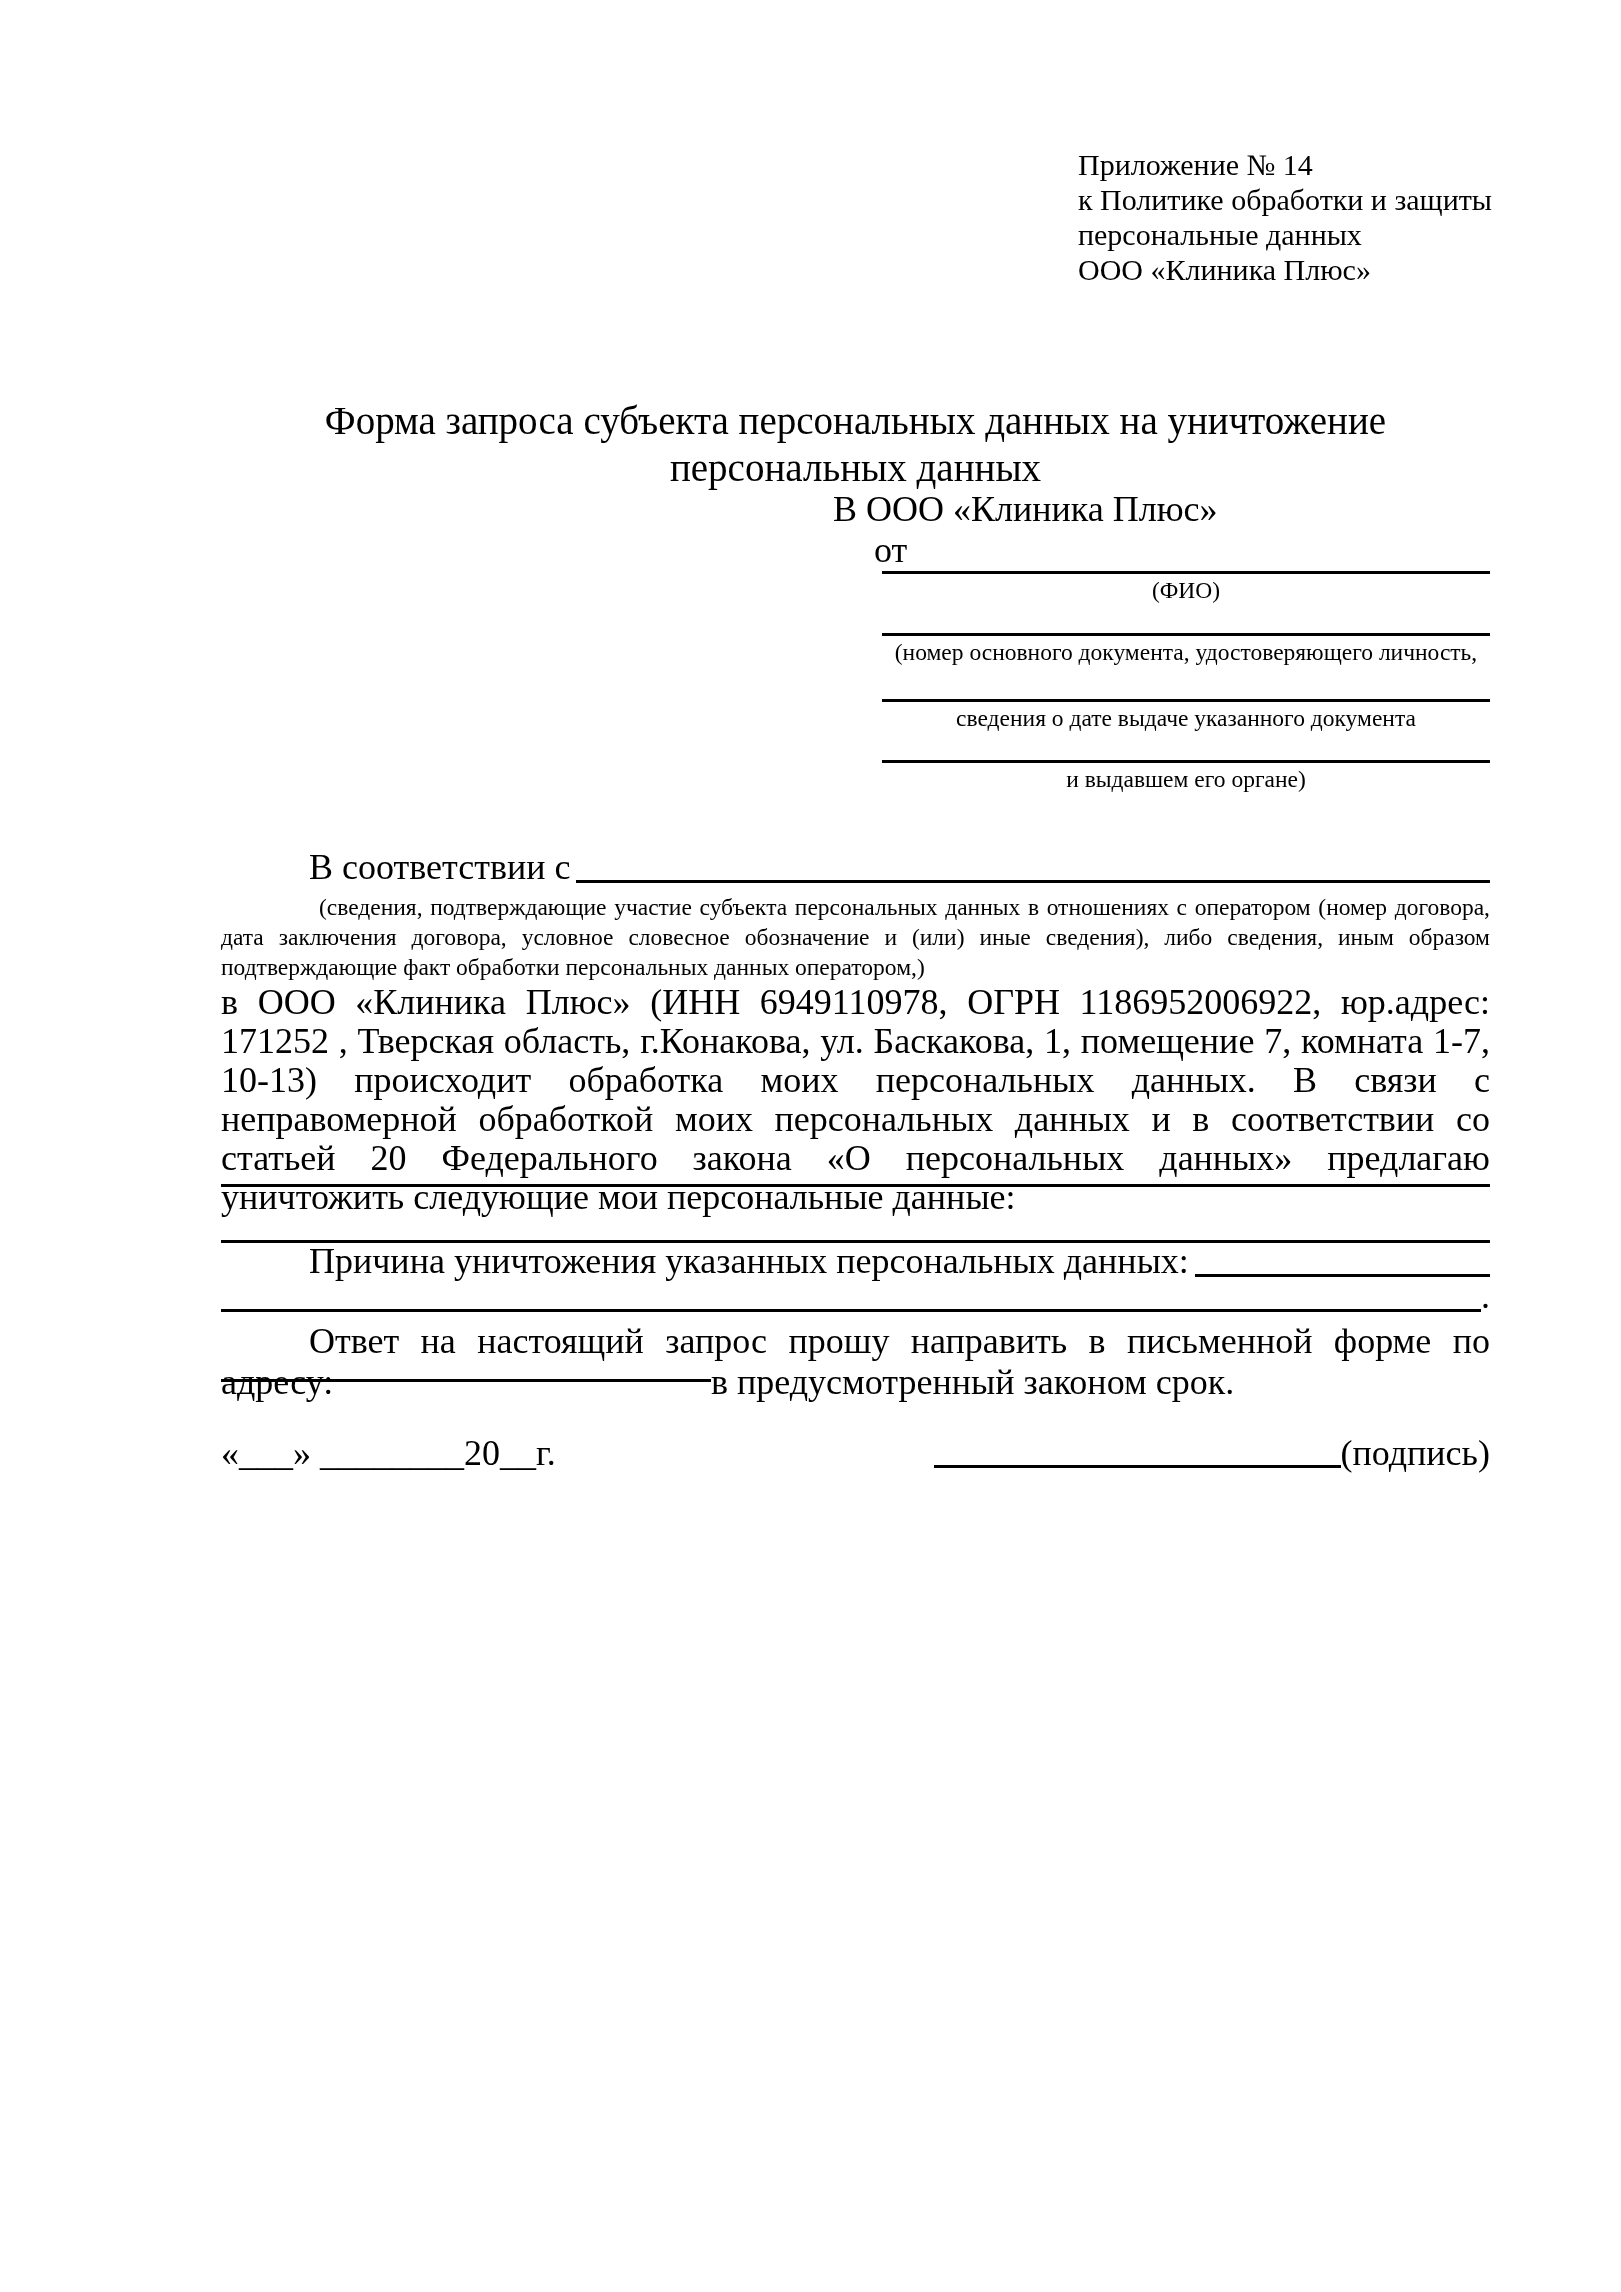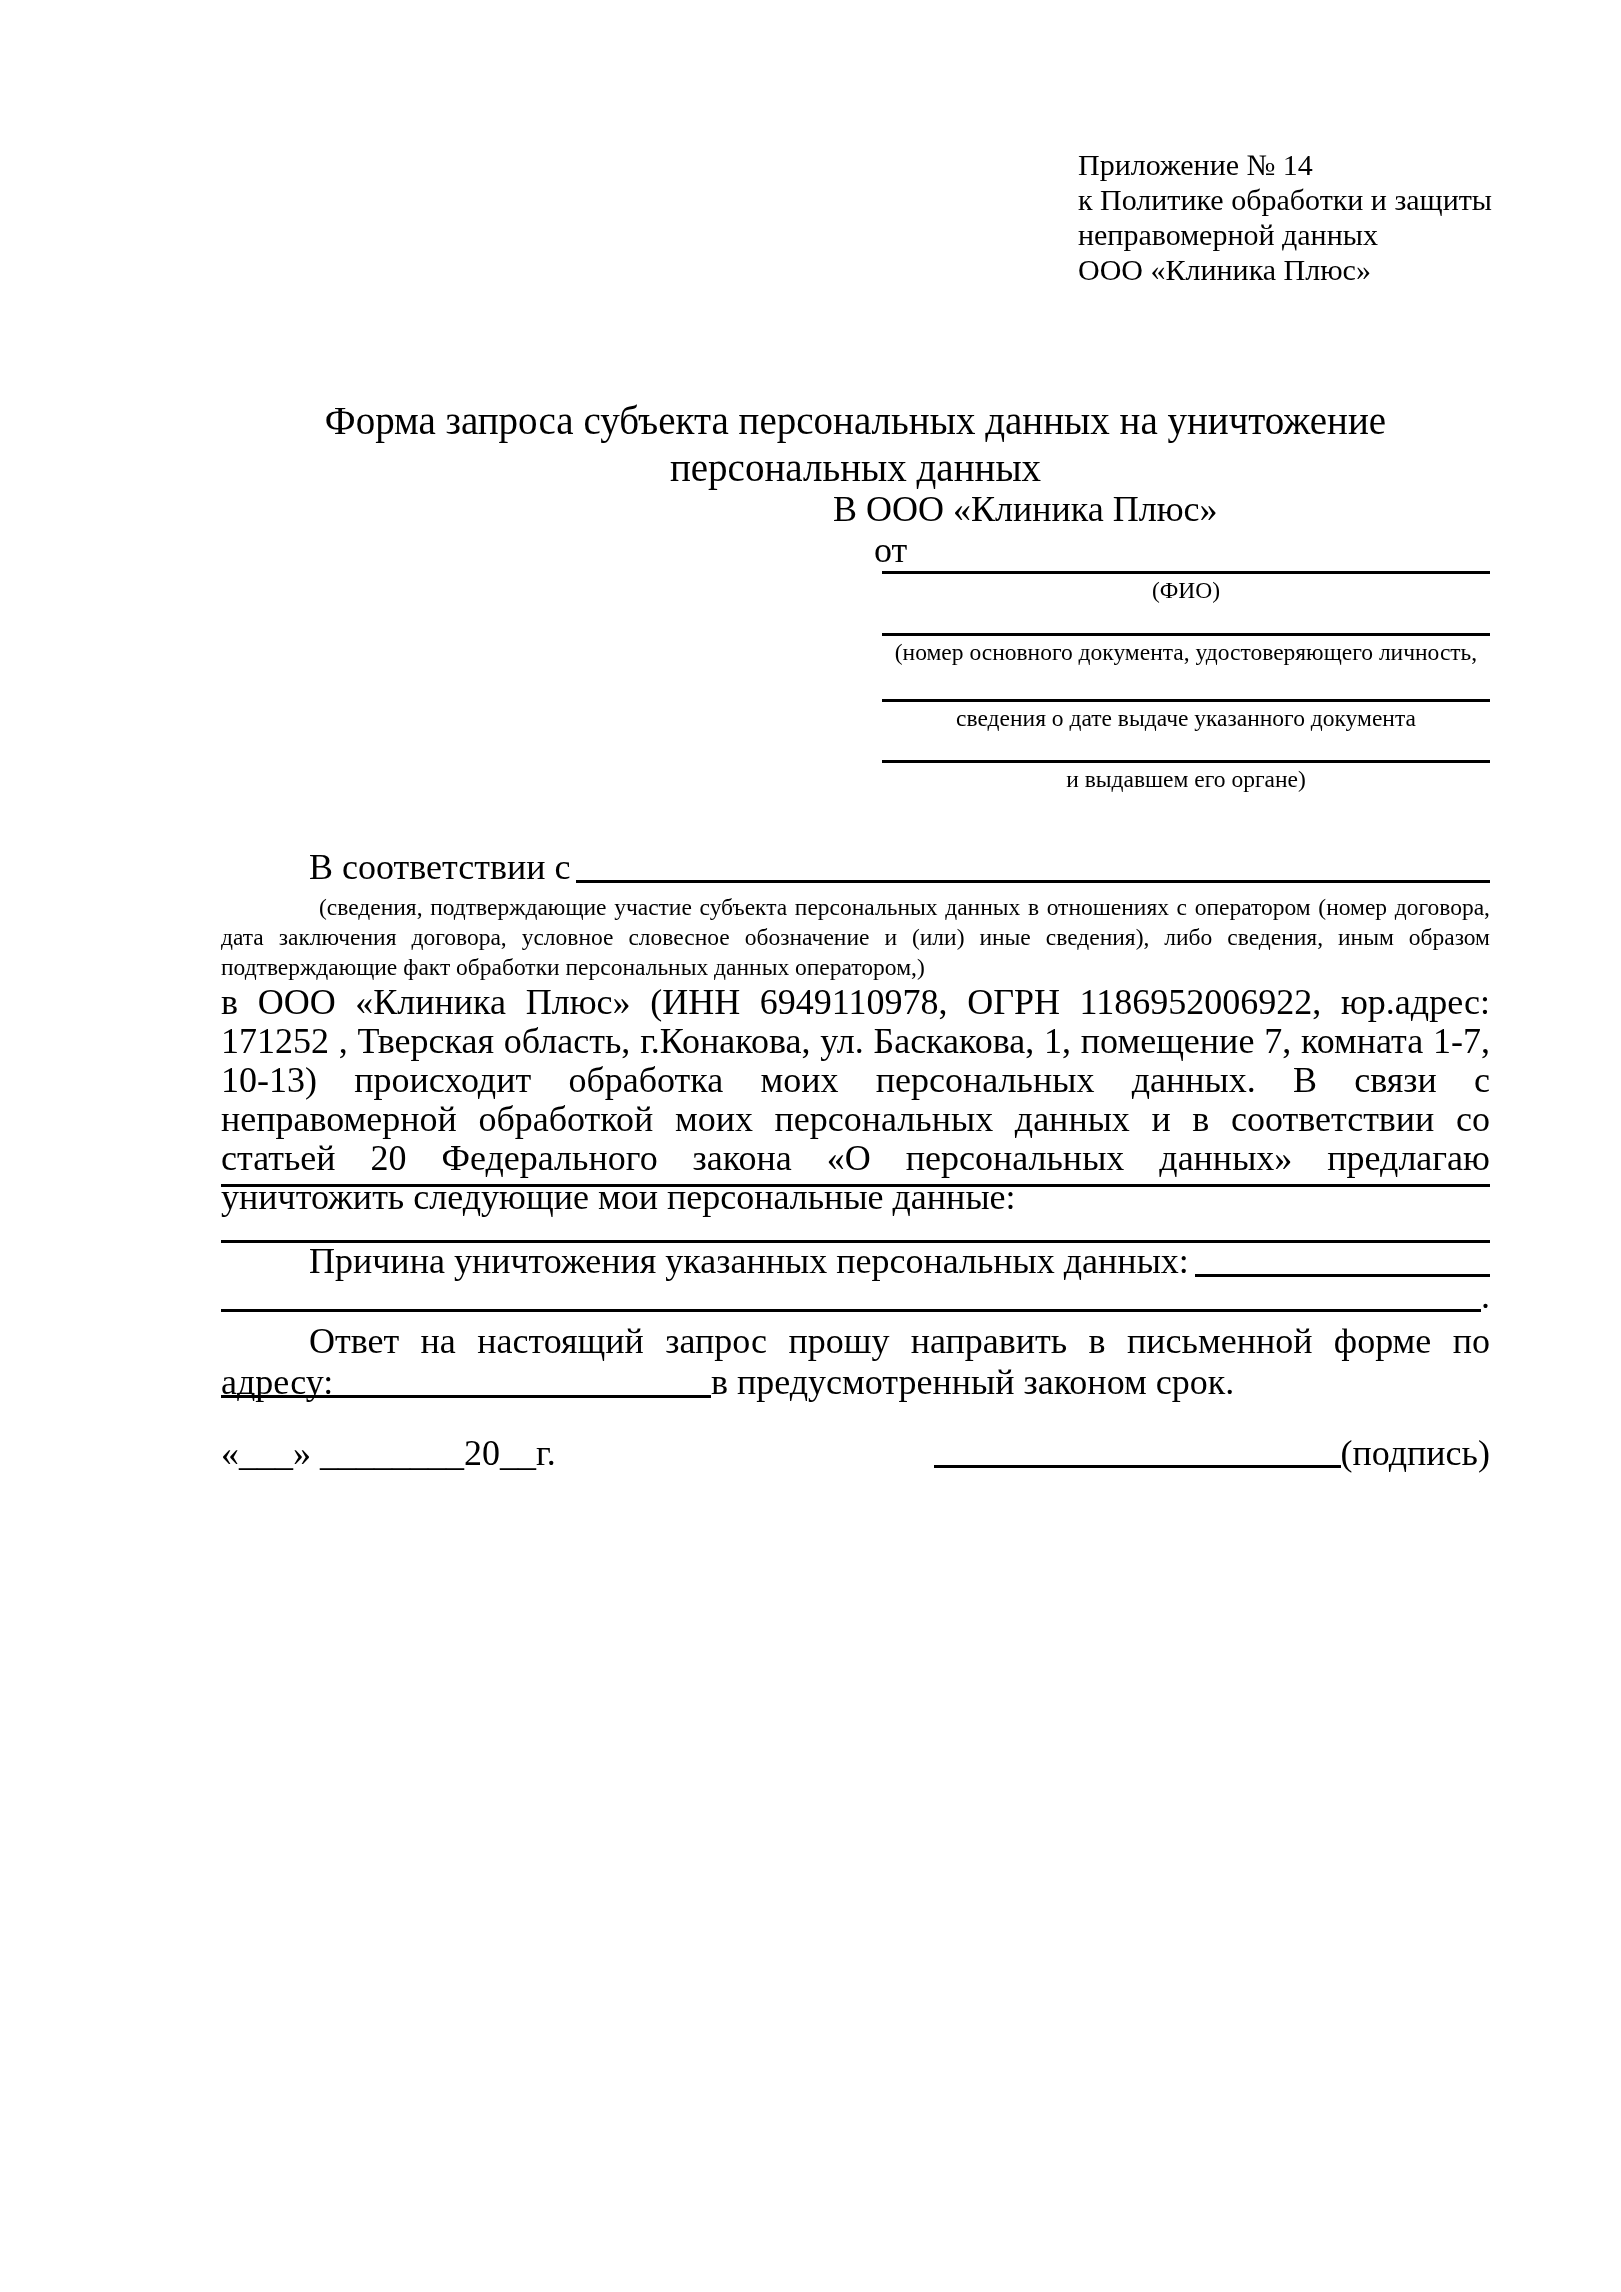--- a/index.html
+++ b/index.html
@@ -87,21 +87,21 @@
 
   
   .reply-line1 {
     left: 221px; top: 1321px; width: 1269px;
     font-size: 36px; line-height: 41px;
     text-align: justify; text-align-last: justify;
     text-indent: 88px; white-space: normal;
   }
   .reply-line2 {
     left: 221px; top: 1362px; width: 1269px;
-    display: flex; align-items: flex-end;
+    display: flex; align-items: center;
     font-size: 36px; line-height: 41px;
   }
   .reply-line2 .lead-fill {
     width: 490px; flex: 0 0 auto;
     border-bottom: 3.9px solid #000; margin-bottom: 4.9px;
   }
   .reply-line2 .tail { white-space: nowrap; }
 
   
   .footer-row {
@@ -115,21 +115,21 @@
   .sig-cap { white-space: nowrap; }
 </style>
 </head>
 <body>
 
 <div class="page">
 
   <div class="abs appendix">
     <div>Приложение № 14</div>
     <div>к Политике обработки и защиты</div>
-    <div>неправомерной данных</div>
+    <div>персональные данных</div>
     <div>ООО «Клиника Плюс»</div>
   </div>
 
   <div class="abs doc-title">Форма запроса субъекта персональных данных на уничтожение персональных данных</div>
 
   <div class="abs to-line">В ООО «Клиника Плюс»</div>
   <div class="abs from-line">от</div>
 
   <div class="abs fld fld-1">
     <div class="fld-rule"></div>

